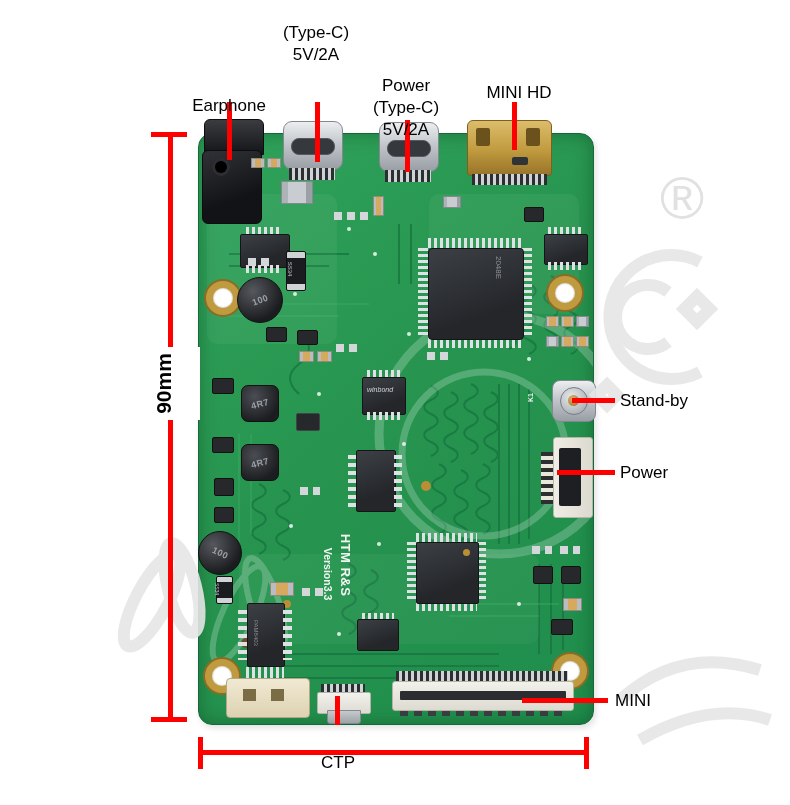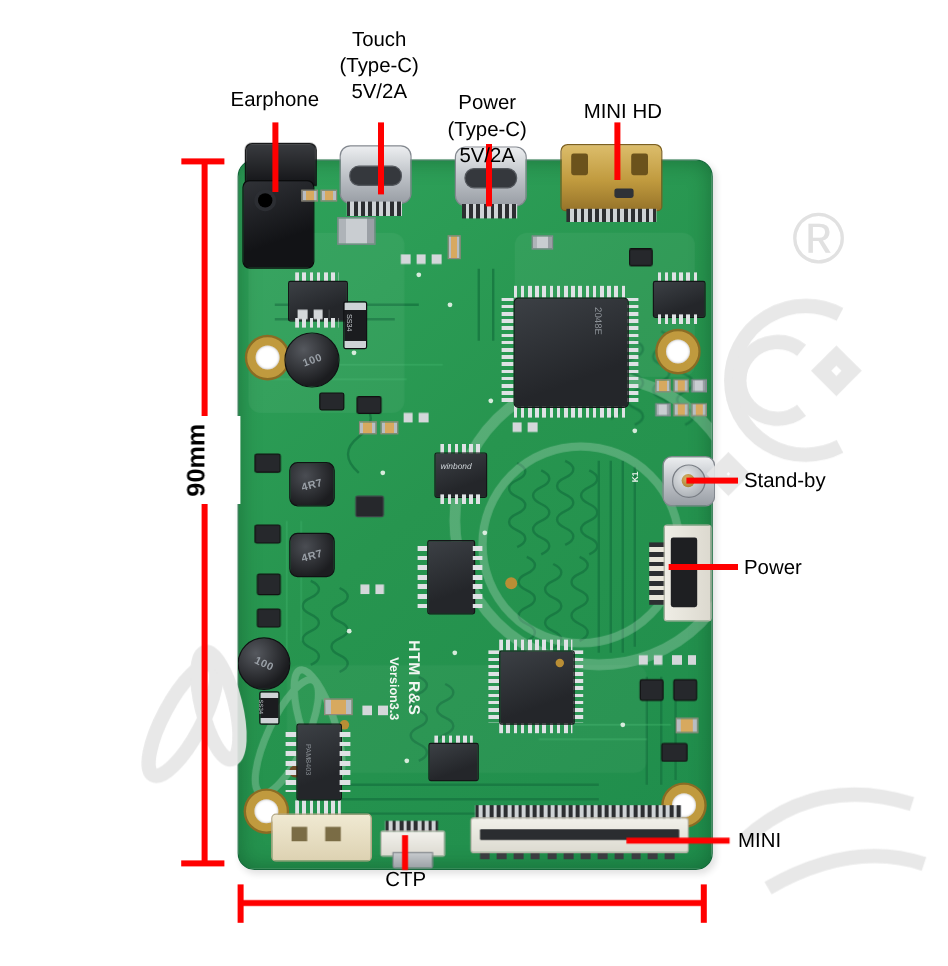--- a/index.html
+++ b/index.html
@@ -303,30 +303,29 @@
   <div class="abs redline" style="left:168px;top:134px;width:5px;height:586px;"></div>
   <div class="abs redline" style="left:151px;top:132px;width:36px;height:5px;"></div>
   <div class="abs redline" style="left:151px;top:717px;width:36px;height:5px;"></div>
   <div class="abs dimtext" style="left:127px;top:347px;width:73px;height:73px;display:flex;align-items:center;justify-content:center;
               transform:rotate(-90deg);background:#fff;">90mm</div>
 
   <div class="abs redline" style="left:201px;top:750px;width:386px;height:5px;"></div>
   <div class="abs redline" style="left:198px;top:737px;width:5px;height:32px;"></div>
   <div class="abs redline" style="left:584px;top:737px;width:5px;height:32px;"></div>
 
-  <div class="abs callout" style="left:174px;top:72px;width:110px;">Earphone</div>
+  <div class="abs callout" style="left:174px;top:95px;width:110px;">Earphone</div>
   <div class="abs callout" style="left:256px;top:22px;width:120px;">
-    <div>Touch</div>
     <div>(Type-C)</div>
     <div>5V/2A</div>
   </div>
   <div class="abs callout" style="left:346px;top:44px;width:120px;margin-top:31px;">
     <div>Power</div>
     <div>(Type-C)</div>
     <div>5V/2A</div>
   </div>
   <div class="abs callout" style="left:464px;top:82px;width:110px;">MINI HD</div>
   <div class="abs callout" style="left:620px;top:390px;text-align:left;">Stand-by</div>
   <div class="abs callout" style="left:620px;top:462px;text-align:left;">Power</div>
   <div class="abs callout" style="left:615px;top:690px;text-align:left;">MINI</div>
-  <div class="abs callout" style="left:314px;top:722px;width:48px;">CTP</div>
+  <div class="abs callout" style="left:314px;top:752px;width:48px;">CTP</div>
 
 </div>
 
 </body></html>

